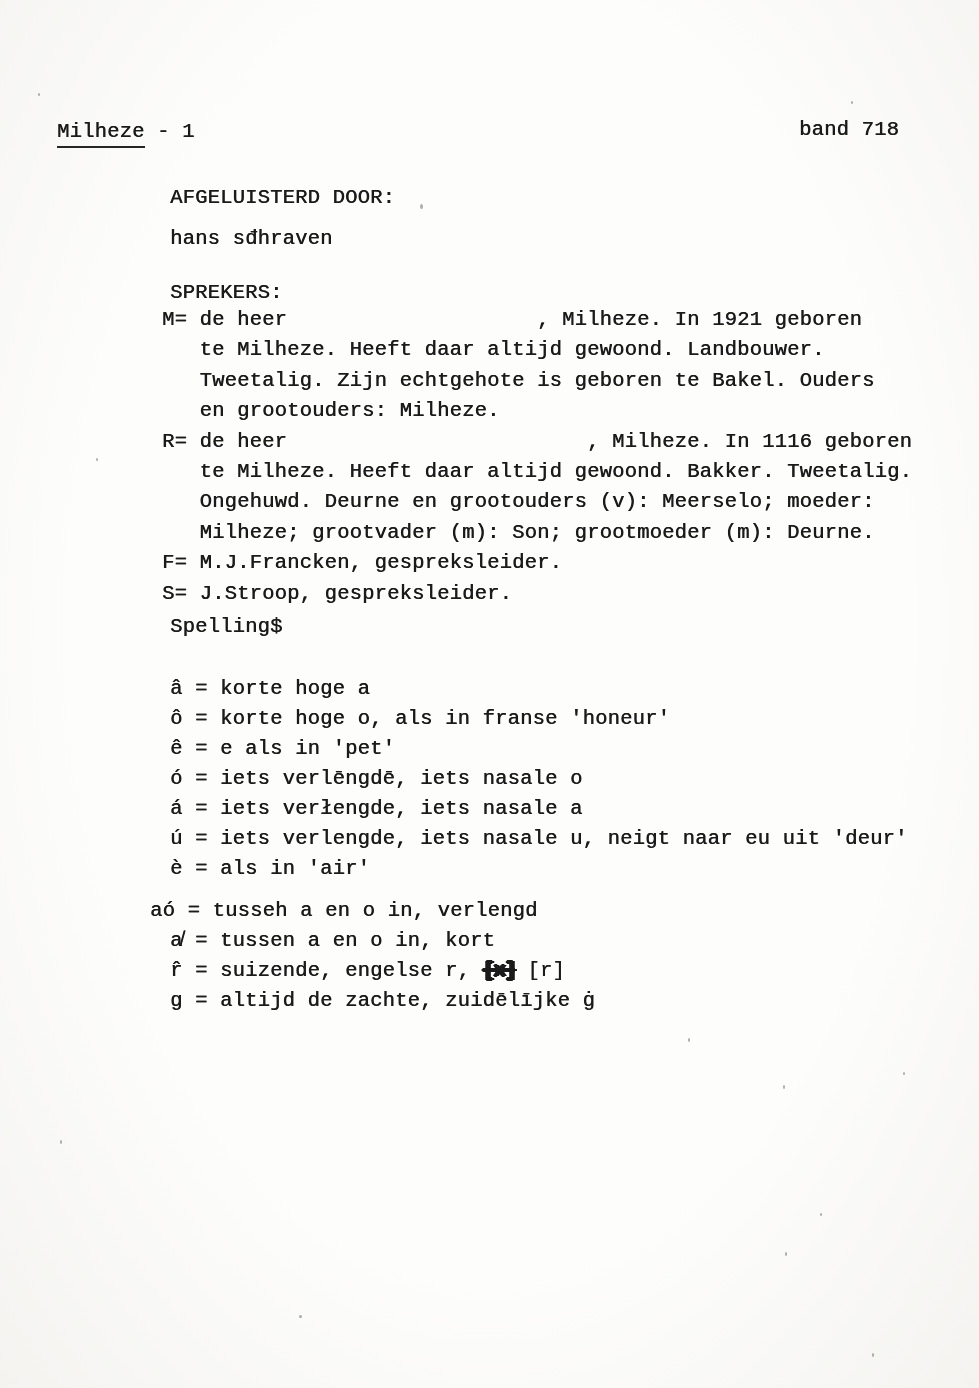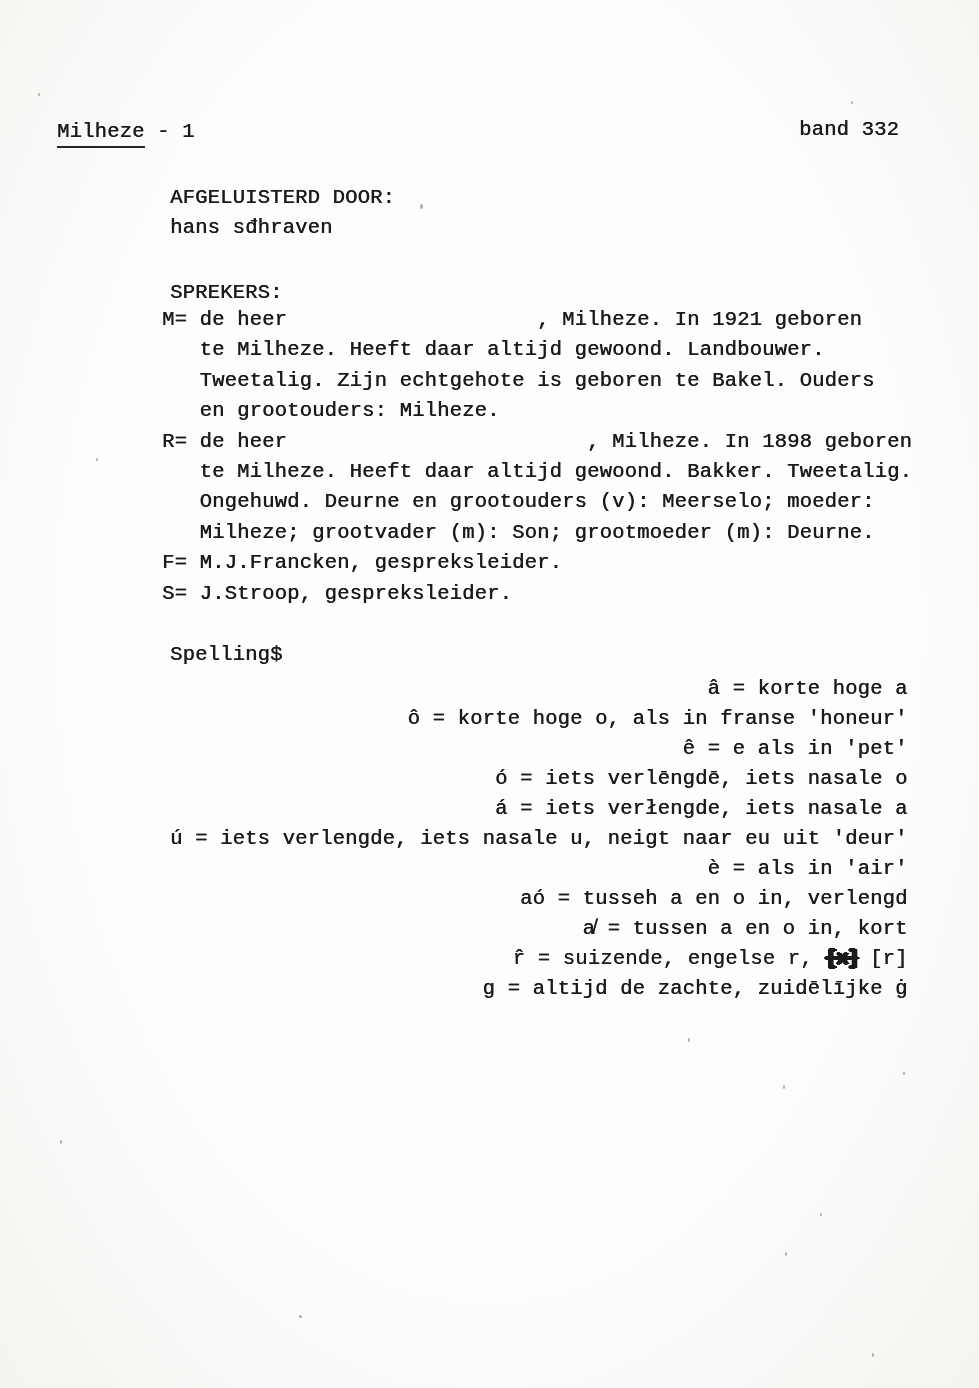--- a/index.html
+++ b/index.html
@@ -20,58 +20,58 @@
     white-space: pre;
     text-shadow: 0.4px 0 0 currentColor;
     letter-spacing: 0.2px;
   }
   .abs { position: absolute; }
   .line { white-space: pre; height: 30px; line-height: 30px; text-shadow: 0.4px 0 0 currentColor; letter-spacing: 0.2px; }
   #header-left  { left: 57px;  top: 120px; }
   #band         { left: 799px; top: 118px; }
   .underlined   { border-bottom: 2.5px solid #262626; padding-bottom: 3px; }
   #afgeluisterd-label { left: 170px; top: 186px; }
-  #listener-name      { left: 170px; top: 216px; }
+  #listener-name      { left: 170px; top: 227px; }
   #sprekers-label     { left: 170px; top: 281px; text-align: right; }
   #sprekers-lines     { left: 162px; top: 305px; }
   #sprekers-lines .line { height: 30.4px; line-height: 30.4px; }
-  #spelling-label     { left: 170px; top: 643px; }
-  #spelling-lines     { left: 170px; top: 674px; text-align: right; }
-  .shift-left { margin-left: -20px; }
+  #spelling-label     { left: 170px; top: 615px; }
+  #spelling-lines     { left: 170px; top: 674px; }
+  .shift-left { margin-left: -20px; margin-top: 12px; }
   .blackout {
     font-weight: bold;
     letter-spacing: -1.5px;
     text-decoration: line-through;
     text-shadow: 1px 0 0 #1b1b1b, -1px 0 0 #1b1b1b, 0 1px 0 #1b1b1b, 0 -1px 0 #1b1b1b, 2px 0 0 #1b1b1b;
   }
   .speck {
     position: absolute;
     background: #6a6a66;
     border-radius: 50%;
     opacity: 0.55;
   }
 </style>
 </head>
 <body>
 
 <div class="page">
 
   <div class="abs txt" id="header-left"><span class="underlined">Milheze</span><span> - 1</span></div>
-  <div class="abs txt" id="band">band 332</div>
+  <div class="abs txt" id="band">band 718</div>
 
   <div class="abs txt" id="afgeluisterd-label">AFGELUISTERD DOOR:</div>
   <div class="abs txt" id="listener-name">hans sđhraven</div>
 
   <div class="abs txt" id="sprekers-label">SPREKERS:</div>
   <div class="abs" id="sprekers-lines">
     <div class="line">M= de heer                    , Milheze. In 1921 geboren</div>
     <div class="line">   te Milheze. Heeft daar altijd gewoond. Landbouwer.</div>
     <div class="line">   Tweetalig. Zijn echtgehote is geboren te Bakel. Ouders</div>
     <div class="line">   en grootouders: Milheze.</div>
-    <div class="line">R= de heer                        , Milheze. In 1898 geboren</div>
+    <div class="line">R= de heer                        , Milheze. In 1116 geboren</div>
     <div class="line">   te Milheze. Heeft daar altijd gewoond. Bakker. Tweetalig.</div>
     <div class="line">   Ongehuwd. Deurne en grootouders (v): Meerselo; moeder:</div>
     <div class="line">   Milheze; grootvader (m): Son; grootmoeder (m): Deurne.</div>
     <div class="line">F= M.J.Francken, gespreksleider.</div>
     <div class="line">S= J.Stroop, gespreksleider.</div>
   </div>
 
   <div class="abs txt" id="spelling-label">Spelling$</div>
   <div class="abs" id="spelling-lines">
     <div class="line">â = korte hoge a</div>

